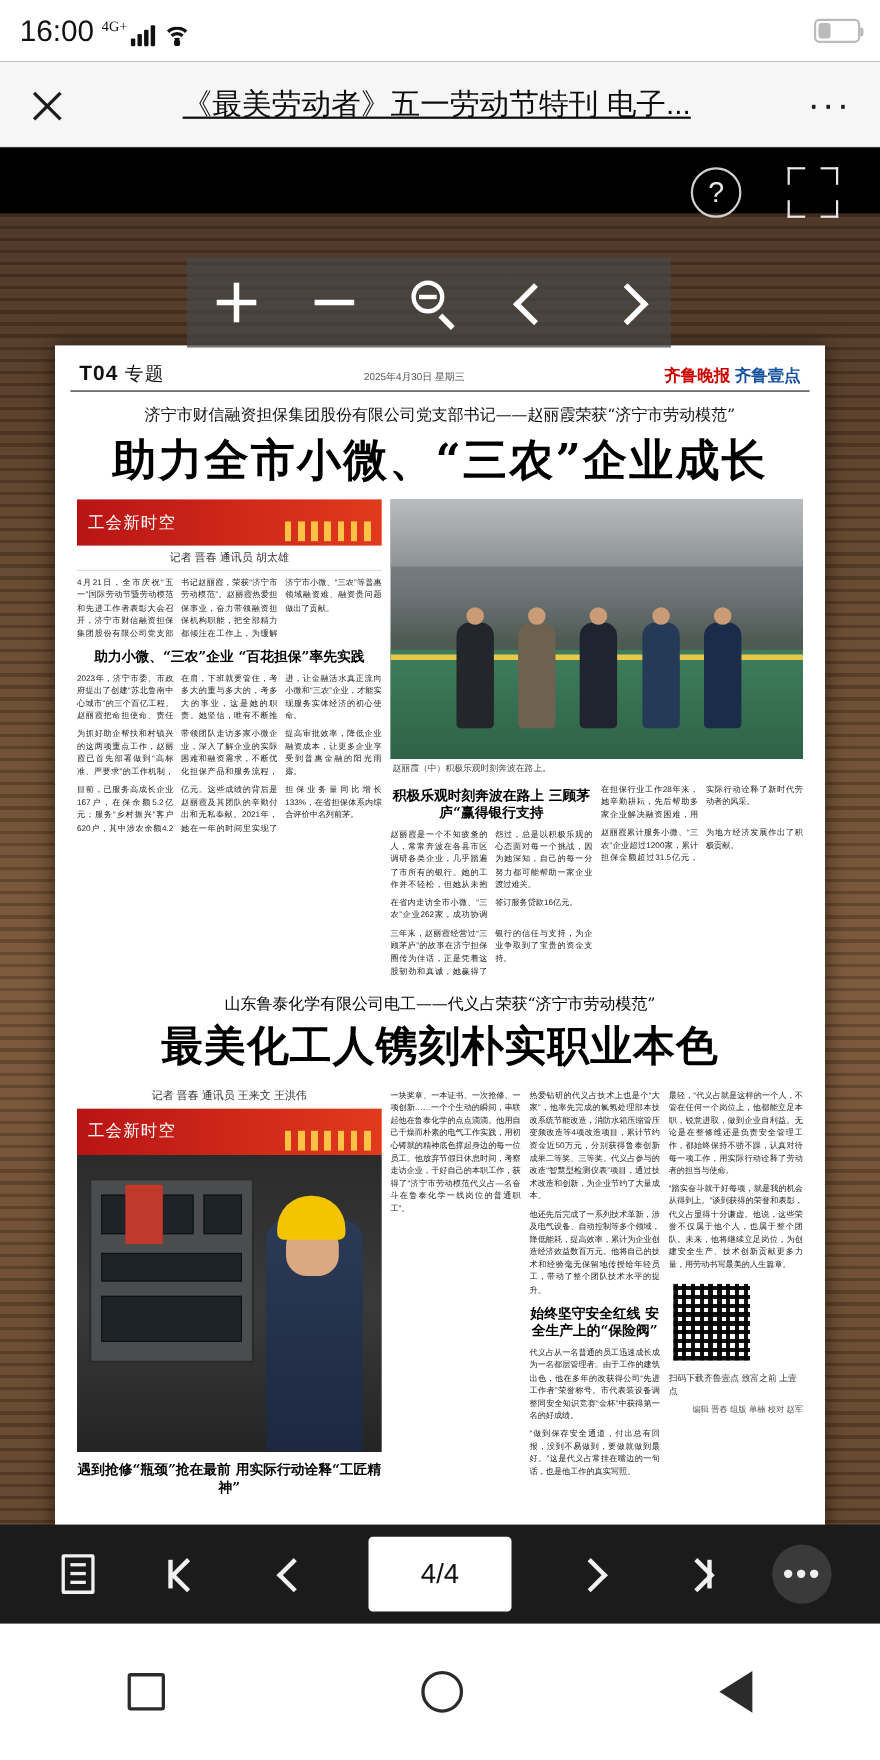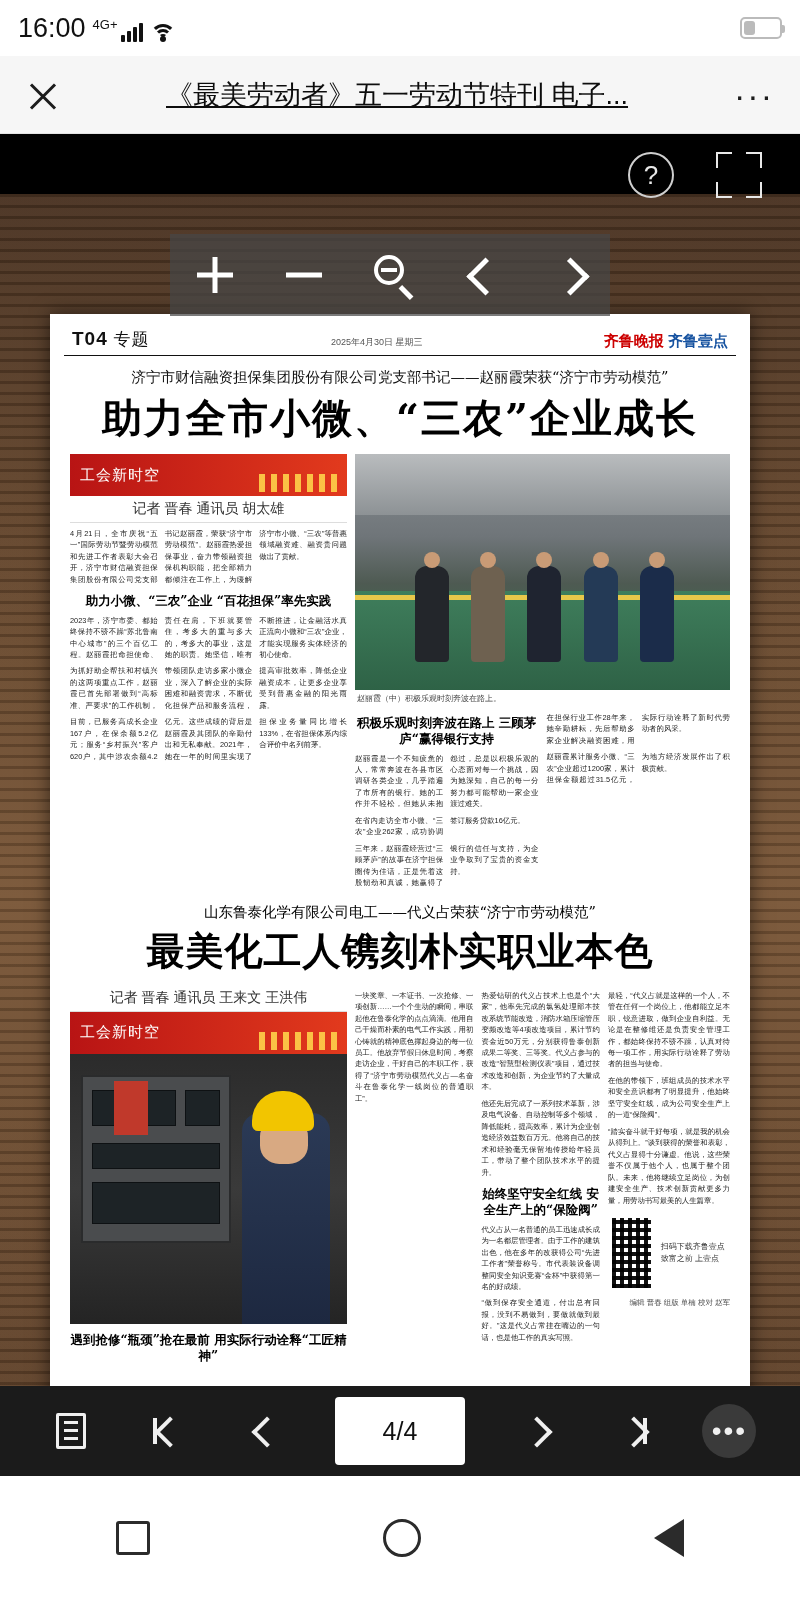--- a/index.html
+++ b/index.html
@@ -11,21 +11,21 @@
   }
   .screen { position: relative; width: 800px; height: 1600px; background: #000; }
 
   
   .statusbar {
     height: 56px; background: #fff; display: flex; align-items: center;
     padding: 0 18px; justify-content: space-between;
   }
   .sb-left { display: flex; align-items: flex-end; gap: 7px; }
   .sb-time { font-size: 27px; color: #111; font-weight: 500; line-height: 1; }
-  .net-label { font-size: 13px; color: #111; position: relative; top: -10px; margin-right: -4px;}
+  .net-label { font-size: 13px; color: #111; position: relative; top: -10px; margin-right: -4px; font-family: Liberation Serif, serif;}
   .bars { display: flex; align-items: flex-end; gap: 2px; height: 22px; }
   .bars i { display: block; width: 4px; background: #111; border-radius: 1px; }
   .bars i:nth-child(1){height:7px}
   .bars i:nth-child(2){height:11px}
   .bars i:nth-child(3){height:15px}
   .bars i:nth-child(4){height:19px}
   .wifi { width: 26px; height: 20px; position: relative; }
   .wifi span {
     position: absolute; left: 50%; transform: translateX(-50%);
     border: 3px solid #111; border-bottom-color: transparent;
@@ -122,21 +122,21 @@
   .unionlogo {
     height: 42px; background: linear-gradient(90deg,#b81414,#e23a1d);
     color:#fff; font-size:15px; display:flex; align-items:center; padding-left:10px;
     font-family:"DejaVu Serif",serif; letter-spacing:1px; position:relative;
   }
   .unionlogo::after{
     content:""; position:absolute; right:8px; bottom:4px; width:80px; height:18px;
     background: repeating-linear-gradient(90deg,#ffd24a 0 6px, transparent 6px 12px);
     opacity:.9;
   }
-  .byline { font-size:14px; color:#333; text-align:center; padding:4px 0 4px; border-bottom:1px solid #ddd;}
+  .byline { font-size:10px; color:#333; text-align:center; padding:4px 0 4px; border-bottom:1px solid #ddd;}
   .body-cols { column-count: 3; column-gap: 7px; font-size: 7.4px; line-height: 1.55; color:#222; text-align: justify; margin-top:5px;}
   .body-cols.two { column-count: 2; }
   .subhead { text-align:center; font-weight:bold; font-size:12.5px; margin:8px 0 4px; font-family:"DejaVu Serif",serif; line-height:1.3;}
   .photo {
     width:100%; height: 236px; position:relative; overflow:hidden;
     background: linear-gradient(180deg,#8a8f93 0%, #6f7579 35%, #4e5a52 55%, #3e6b4f 75%, #2f5e43 100%);
   }
   .photo .floor { position:absolute; left:0; right:0; bottom:0; height:42%; background:linear-gradient(180deg,#3f7e5c,#2e6246); }
   .photo .line { position:absolute; left:0; right:0; bottom:38%; height:5px; background:#e8c84a; }
   .photo .beam { position:absolute; top:0; left:0; right:0; height:26%; background:linear-gradient(180deg,#b9bcbe,#8d9295); }
@@ -155,21 +155,21 @@
   .photo2 .face { position:absolute; right:14%; top:24%; width:48px; height:46px; background:#d8a982; border-radius:40%;}
   .photo2 .redsign { position:absolute; left:16%; top:10%; width:34px;height:54px;background:#c0392b;}
 
   .sec-kicker { text-align:center; font-size:14.5px; margin:14px 6px 4px; font-family:"DejaVu Serif",serif;}
   .sec-title { text-align:center; font-size:38px; font-weight:bold; font-family:"DejaVu Serif",serif; letter-spacing:1px; margin-bottom:8px;}
 
   .qr { width: 78px; height: 78px; background:
       repeating-linear-gradient(90deg,#111 0 4px,#fff 4px 8px),
       repeating-linear-gradient(0deg,#111 0 4px,#fff 4px 8px);
       background-blend-mode: multiply; border:4px solid #fff; }
-  .qr-wrap { display:flex; align-items:center; gap:6px; margin-top:8px;}
+  .qr-wrap { display:flex; gap:6px; margin-top:8px;flex-direction:column;}
   .qr-text { font-size:8px; color:#333; line-height:1.5;}
   .footer-line { font-size:7.5px; color:#555; text-align:right; margin-top:6px;}
 
   
   .zoombar {
     position:absolute; left: 170px; top: 100px; width: 440px; height: 82px;
     background: rgba(70,70,70,.72); display:flex; align-items:center; justify-content:space-around;
     z-index: 9;
   }
   .zoombar div { color:#fff; display:flex; align-items:center; justify-content:center; }
@@ -284,21 +284,21 @@
         <div class="lead-kicker">济宁市财信融资担保集团股份有限公司党支部书记——赵丽霞荣获“济宁市劳动模范”</div>
         <div class="lead-title">助力全市小微、“三农”企业成长</div>
 
         <div class="cols">
           <div class="col-left">
             <div class="unionlogo">工会新时空</div>
             <div class="byline">记者 晋春  通讯员 胡太雄</div>
             <div class="body-cols">4月21日，全市庆祝“五一”国际劳动节暨劳动模范和先进工作者表彰大会召开，济宁市财信融资担保集团股份有限公司党支部书记赵丽霞，荣获“济宁市劳动模范”。赵丽霞热爱担保事业，奋力带领融资担保机构职能，把全部精力都倾注在工作上，为缓解济宁市小微、“三农”等普惠领域融资难、融资贵问题做出了贡献。</div>
             <div class="subhead">助力小微、“三农”企业
 “百花担保”率先实践</div>
-            <div class="body-cols">2023年，济宁市委、都始终保持不骄不躁“苏北鲁南中心城市”的三个百亿工程。赵丽霞把命担使命、责任在肩，下班就要管住，考多大的重与多大的，考多大的事业，这是她的职责。她坚信，唯有不断推进，让金融活水真正流向小微和“三农”企业，才能实现服务实体经济的初心使命。</div>
+            <div class="body-cols">2023年，济宁市委、市政府提出了创建“苏北鲁南中心城市”的三个百亿工程。赵丽霞把命担使命、责任在肩，下班就要管住，考多大的重与多大的，考多大的事业，这是她的职责。她坚信，唯有不断推进，让金融活水真正流向小微和“三农”企业，才能实现服务实体经济的初心使命。</div>
             <div class="body-cols">为抓好助企帮扶和村镇兴的这两项重点工作，赵丽霞已首先部署做到“高标准、严要求”的工作机制，带领团队走访多家小微企业，深入了解企业的实际困难和融资需求，不断优化担保产品和服务流程，提高审批效率，降低企业融资成本，让更多企业享受到普惠金融的阳光雨露。</div>
             <div class="body-cols">目前，已服务高成长企业167户，在保余额5.2亿元；服务“乡村振兴”客户620户，其中涉农余额4.2亿元。这些成绩的背后是赵丽霞及其团队的辛勤付出和无私奉献。2021年，她在一年的时间里实现了担保业务量同比增长133%，在省担保体系内综合评价中名列前茅。</div>
           </div>
 
           <div class="col-right">
             <div class="photo">
               <div class="beam"></div>
               <div class="floor"></div>
               <div class="line"></div>
               <div class="person" style="left:16%; background:#23262b;">
@@ -367,21 +367,20 @@
               <div style="width:33%;">
                 <div class="body-cols two" style="column-count:1;">热爱钻研的代义占技术上也是个“大家”，他率先完成的氯氢处理部本技改系统节能改造，消防水箱压缩管压变频改造等4项改造项目，累计节约资金近50万元，分别获得鲁泰创新成果二等奖、三等奖。代义占参与的改造“智慧型检测仪表”项目，通过技术改造和创新，为企业节约了大量成本。</div>
                 <div class="body-cols two" style="column-count:1;">他还先后完成了一系列技术革新，涉及电气设备、自动控制等多个领域，降低能耗，提高效率，累计为企业创造经济效益数百万元。他将自己的技术和经验毫无保留地传授给年轻员工，带动了整个团队技术水平的提升。</div>
                 <div class="subhead">始终坚守安全红线
 安全生产上的“保险阀”</div>
                 <div class="body-cols two" style="column-count:1;">代义占从一名普通的员工迅速成长成为一名都层管理者。由于工作的建筑出色，他在多年的改获得公司“先进工作者”荣誉称号。市代表装设备调整同安全知识竞赛“金杯”中获得第一名的好成绩。</div>
                 <div class="body-cols two" style="column-count:1;">“做到保存安全通道，付出总有回报，没到不易做到，要做就做到最好。”这是代义占常挂在嘴边的一句话，也是他工作的真实写照。</div>
               </div>
               <div style="width:34%;">
                 <div class="body-cols two" style="column-count:1;">最轻，“代义占就是这样的一个人，不管在任何一个岗位上，他都能立足本职，锐意进取，做到企业自利益。无论是在整修维还是负责安全管理工作，都始终保持不骄不躁，认真对待每一项工作，用实际行动诠释了劳动者的担当与使命。</div>
-                <div class="body-cols two" style="column-count:1;">在他的带领下，班组成员的技术水平和安全意识都有了明显提升，他始终坚守安全红线，成为公司安全生产上的一道“保险阀”。</div>
                 <div class="body-cols two" style="column-count:1;">“踏实奋斗就干好每项，就是我的机会从得到上。”谈到获得的荣誉和表彰，代义占显得十分谦虚。他说，这些荣誉不仅属于他个人，也属于整个团队。未来，他将继续立足岗位，为创建安全生产、技术创新贡献更多力量，用劳动书写最美的人生篇章。</div>
                 <div class="qr-wrap">
                   <div class="qr"></div>
                   <div class="qr-text">扫码下载齐鲁壹点
 致富之前 上壹点</div>
                 </div>
                 <div class="footer-line">编辑 晋春  组版 单楠  校对 赵军</div>
               </div>
             </div>
           </div>

